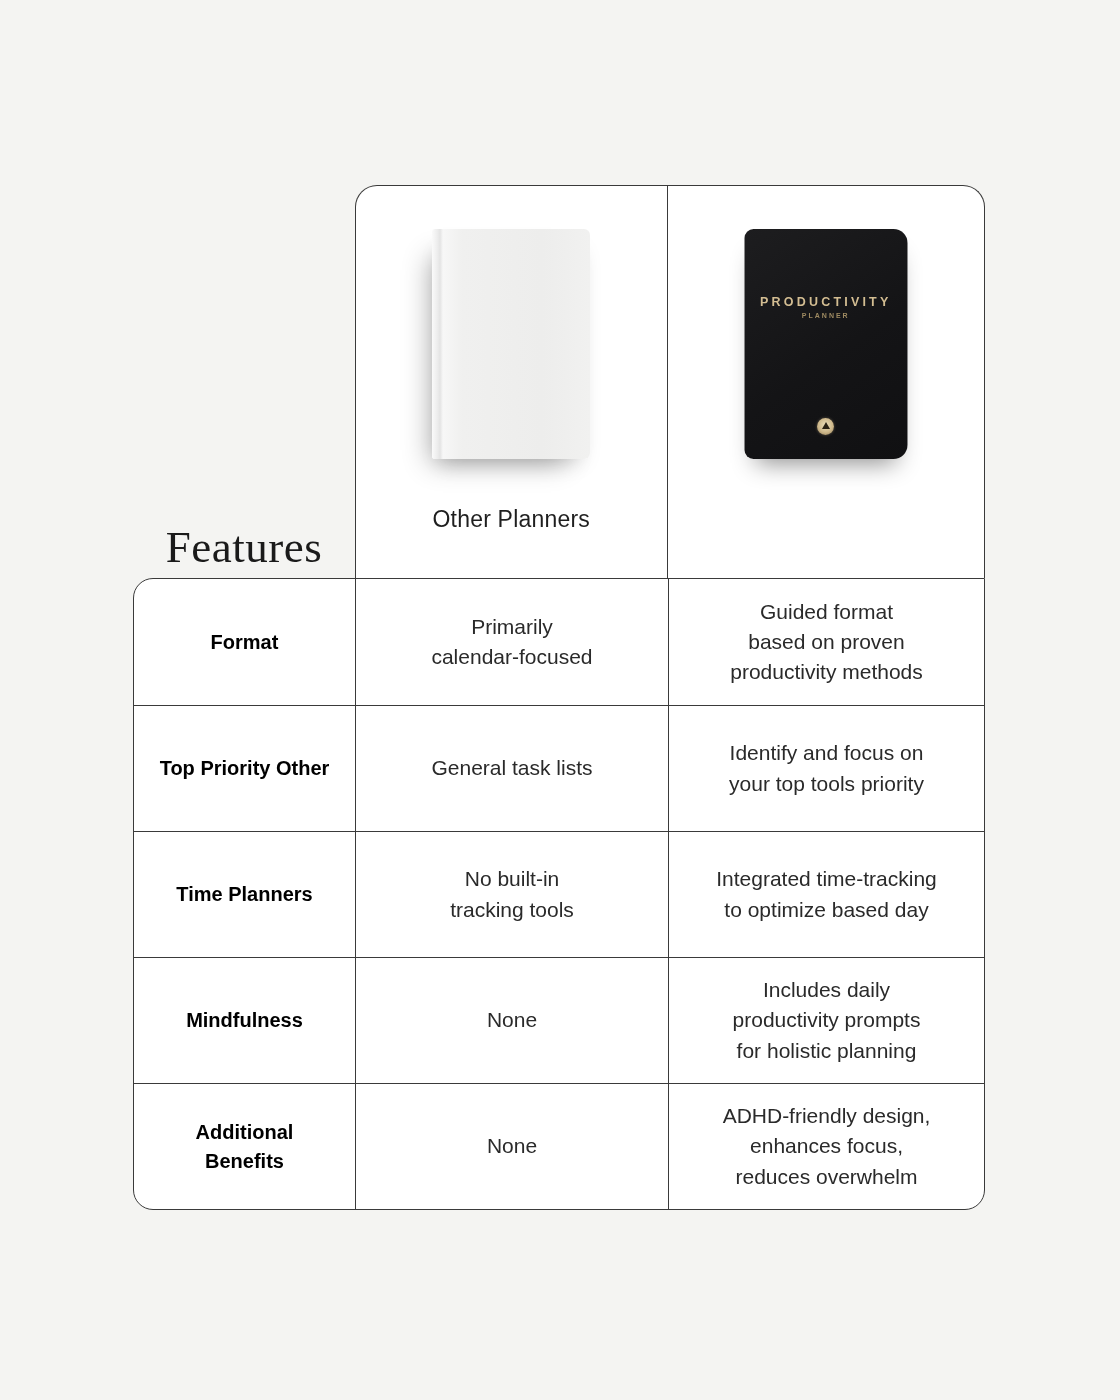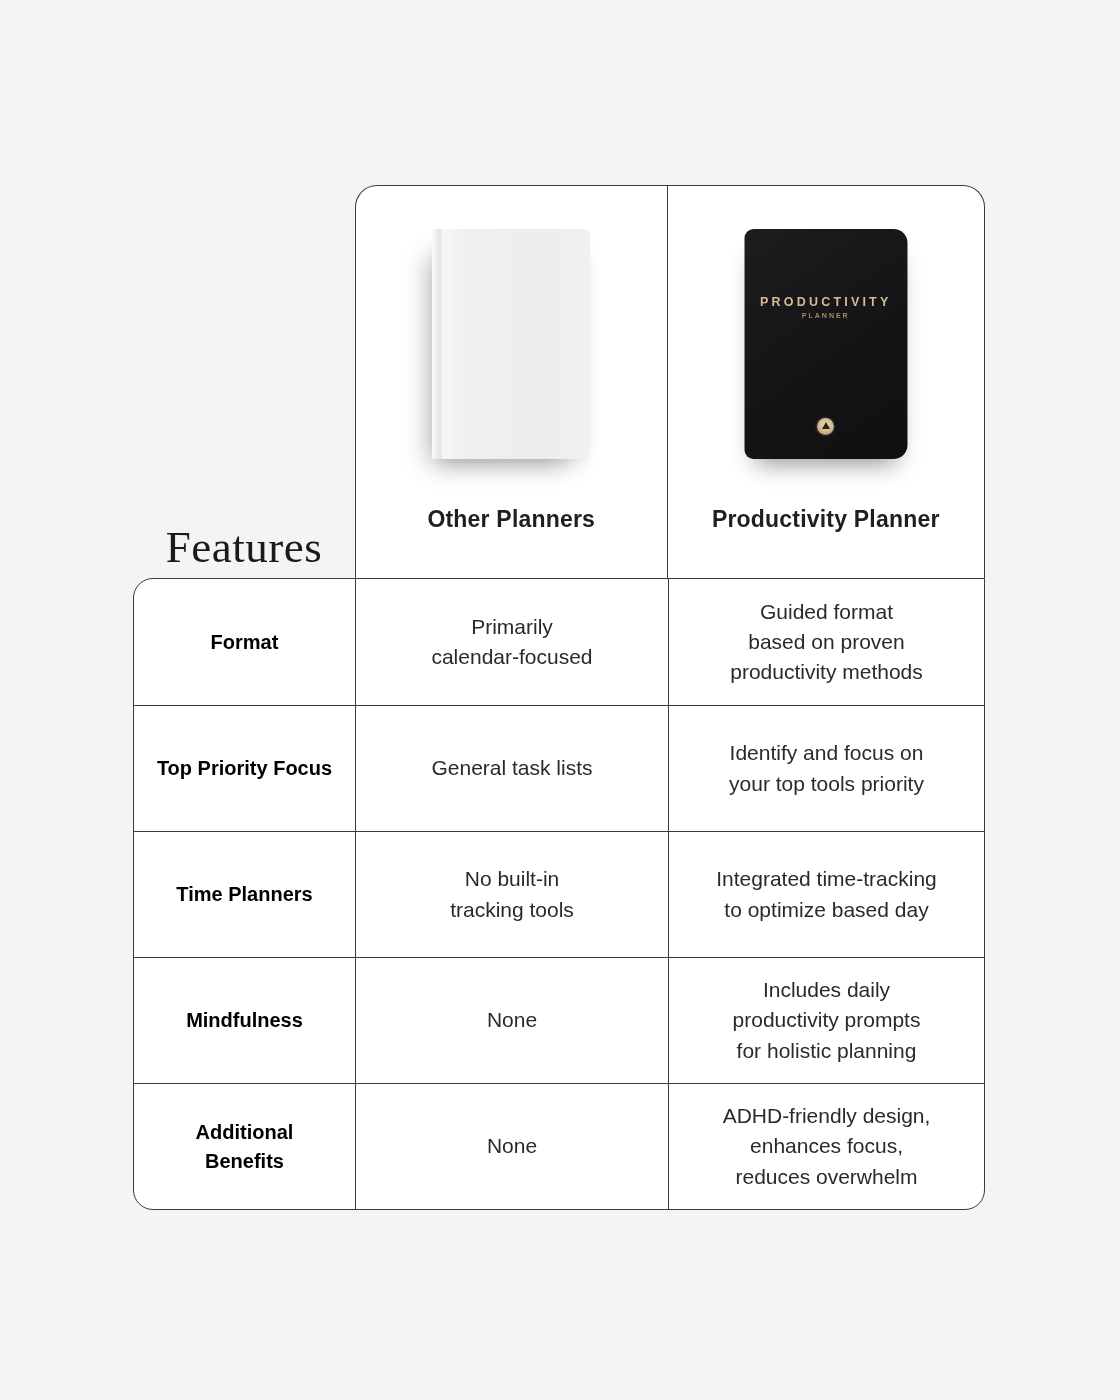--- a/index.html
+++ b/index.html
@@ -49,21 +49,21 @@
   .header-col.first {
     flex: 0 0 311.5px;
     border-right: 1.5px solid #3a3a3a;
   }
   .header-label {
     position: absolute;
     left: 0; right: 0;
     top: 320px;
     text-align: center;
     font-size: 23px;
-    font-weight: 700;
+    font-weight: 400;
     letter-spacing: 0.2px;
     color: #1f1f1f;
   }
   .book-wrap {
     position: absolute;
     top: 43px;
     left: 50%;
     transform: translateX(-50%);
   }
 
@@ -178,37 +178,36 @@
       <div class="header-label">Other Planners</div>
     </div>
     <div class="header-col">
       <div class="book-wrap">
         <div class="book-black">
           <div class="book-title">PRODUCTIVITY</div>
           <div class="book-subtitle">PLANNER</div>
           <div class="book-badge"></div>
         </div>
       </div>
-      <div class="header-label">Productivity Planner</div>
     </div>
   </div>
 
   <div class="table">
 
     <div class="row">
       <div class="cell feature col1">Format</div>
       <div class="cell col2">Primarily
 calendar-focused</div>
       <div class="cell col3">Guided format
 based on proven
 productivity methods</div>
     </div>
 
     <div class="row">
-      <div class="cell feature col1">Top Priority Focus</div>
+      <div class="cell feature col1">Top Priority Other</div>
       <div class="cell col2">General task lists</div>
       <div class="cell col3">Identify and focus on
 your top tools priority</div>
     </div>
 
     <div class="row">
       <div class="cell feature col1">Time Planners</div>
       <div class="cell col2">No built-in
 tracking tools</div>
       <div class="cell col3">Integrated time-tracking

